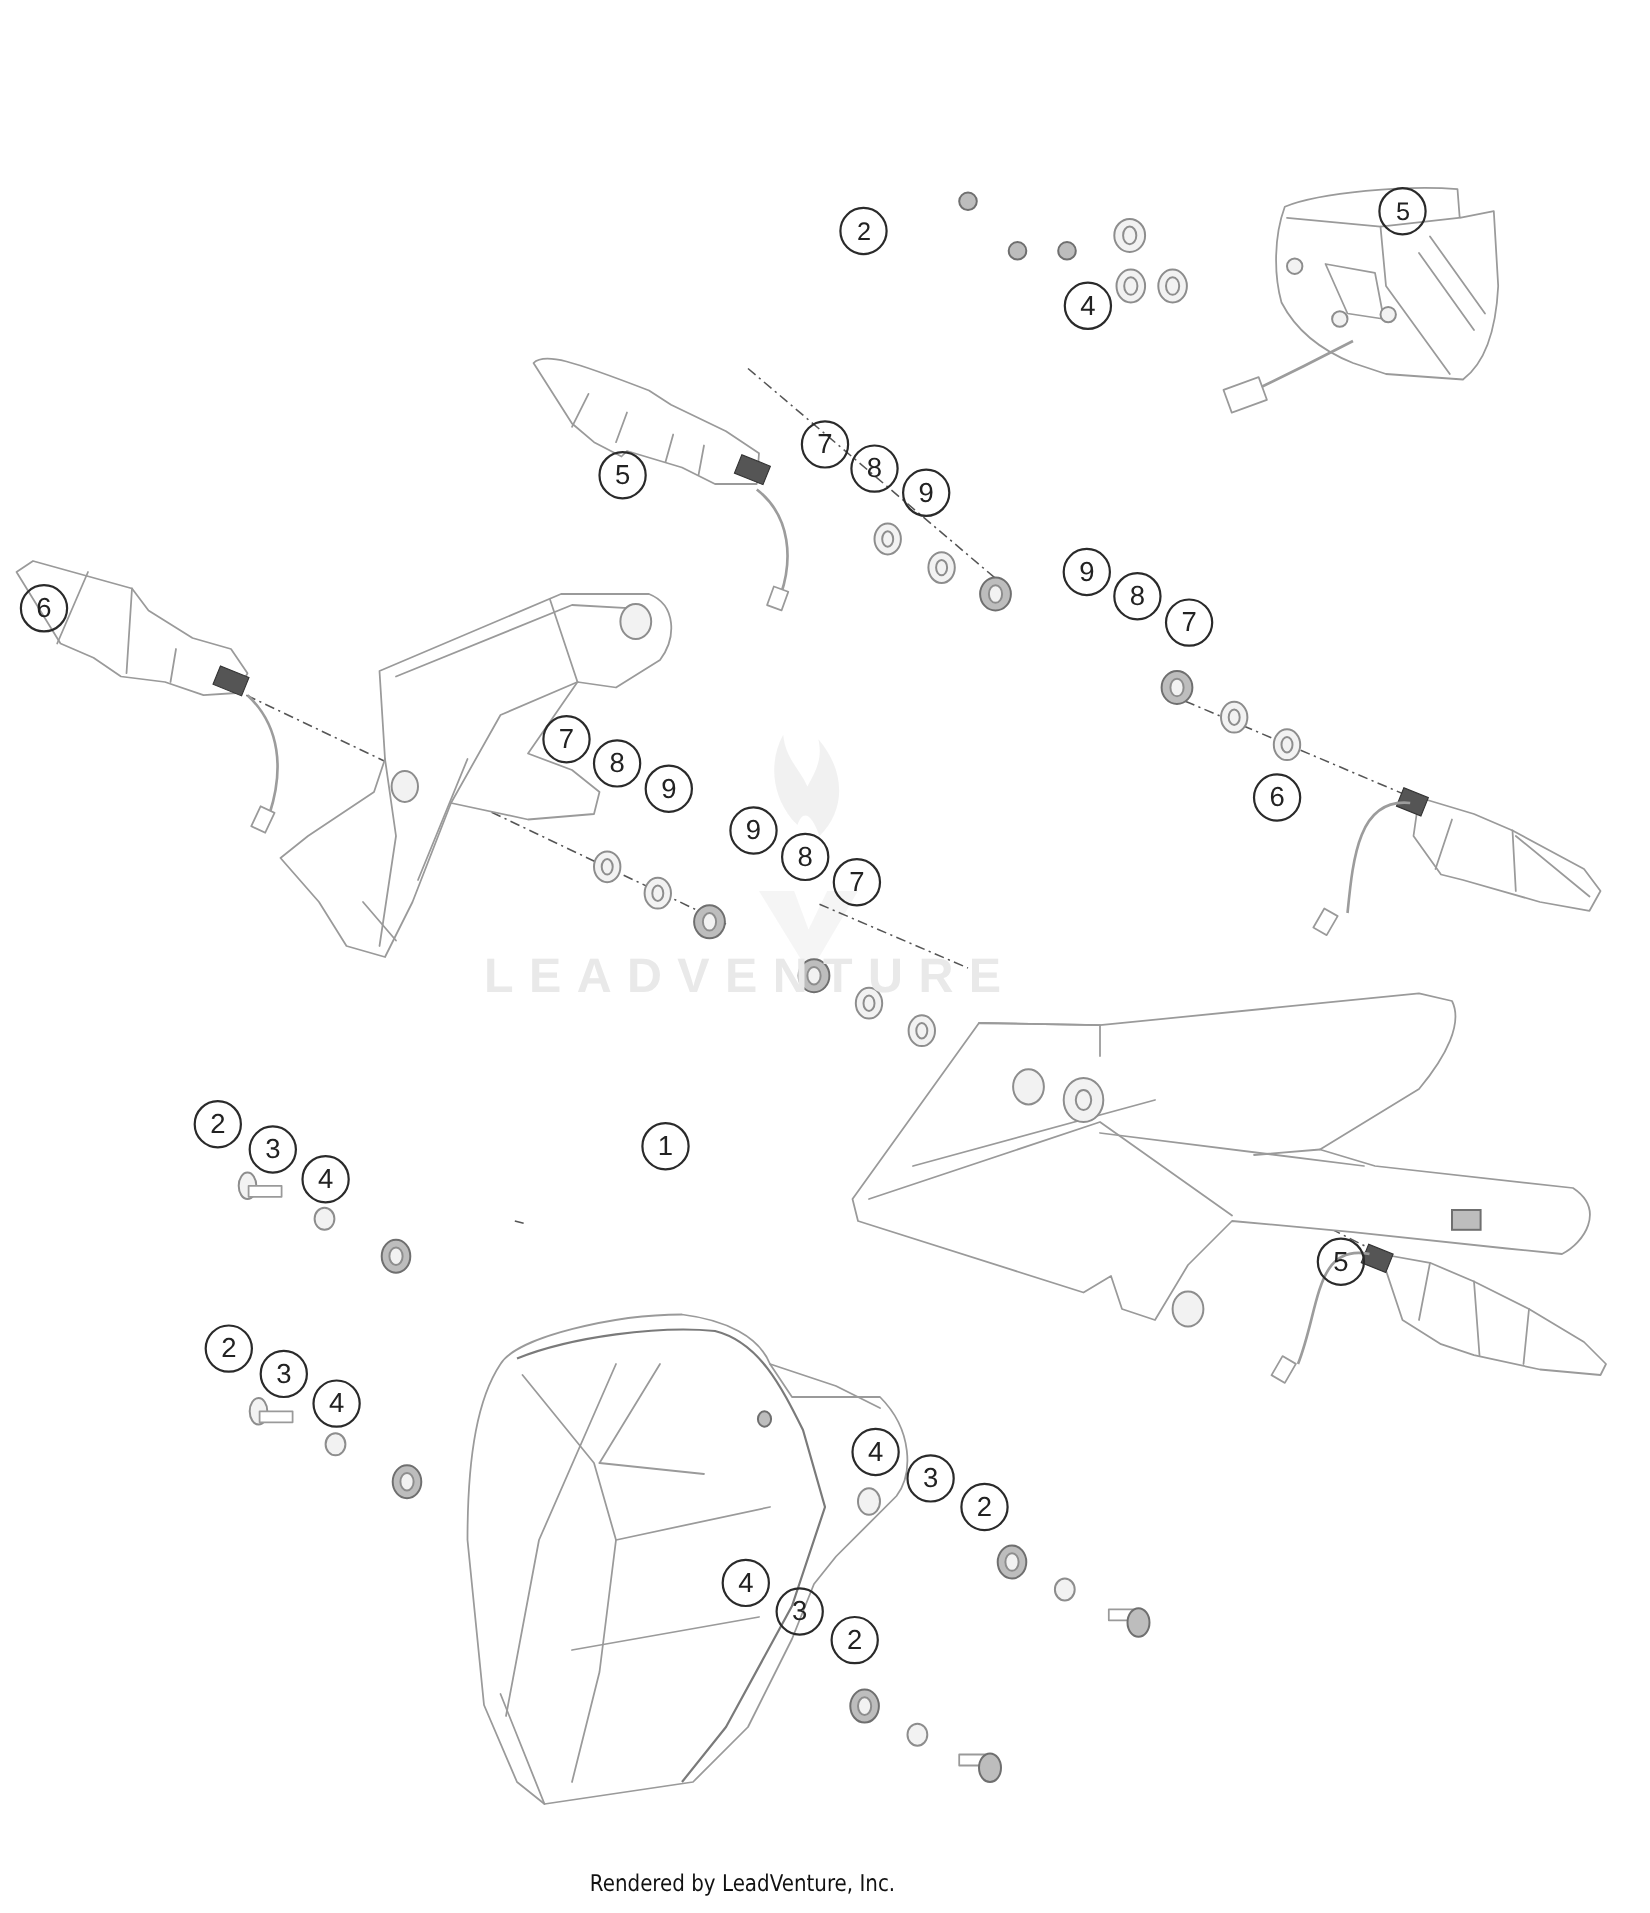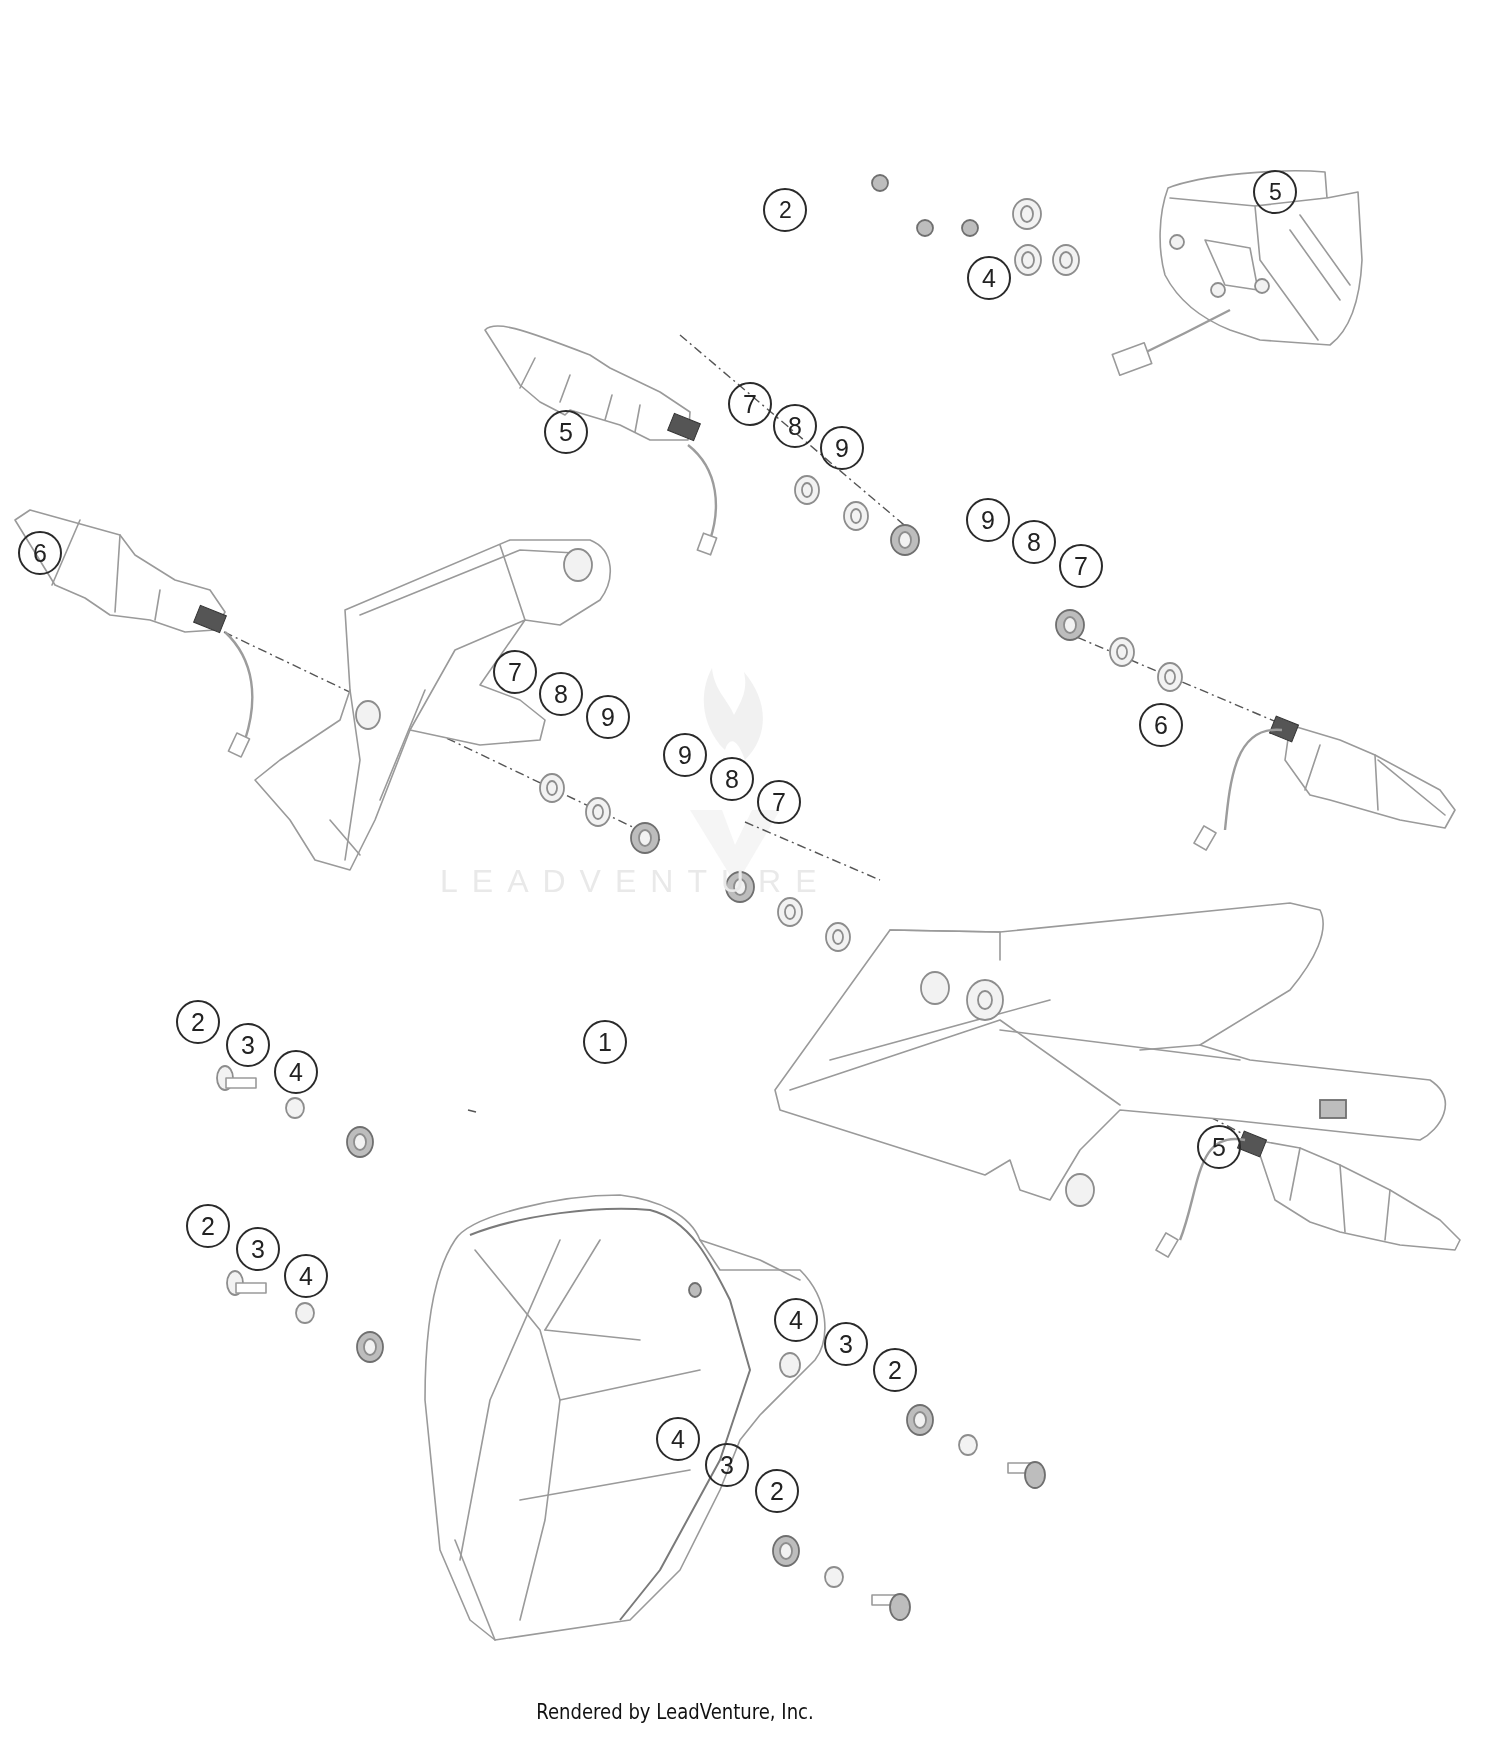--- a/index.html
+++ b/index.html
@@ -14,22 +14,22 @@
     .hw-dark { fill: #bdbdbd; stroke: #6f6f6f; stroke-width: 1.8; }
     .axis { fill: none; stroke: #555555; stroke-width: 1.4; stroke-dasharray: 9 4 2 4; }
     .wire { fill: none; stroke: #9c9c9c; stroke-width: 2.4; }
     .callout { position: absolute; width: 44px; height: 44px; border: 2px solid #2a2a2a;
                border-radius: 50%; background: transparent; box-sizing: border-box;
                display: flex; align-items: center; justify-content: center;
                font-family: "Liberation Sans", sans-serif; font-size: 25px; color: #222222;
                cursor: pointer; }
     .callout.wide { font-size: 23px; letter-spacing: -1px; }
     .watermark { position: absolute; left: 440px; top: 863px; width: 520px; text-align: left;
-                 font-family: "Liberation Sans", sans-serif; font-size: 32px; letter-spacing: 14px;
-                 color: #e9e9e9; font-weight: normal; pointer-events: none; }
+                 font-family: "Liberation Sans", sans-serif; font-size: 44px; letter-spacing: 14px;
+                 color: #e9e9e9; font-weight: bold; pointer-events: none; }
     .footer { position: absolute; left: 0; top: 1700px; width: 1350px; text-align: center;
               font-family: "DejaVu Sans", sans-serif; font-size: 21px; color: #111111;
               transform: scaleX(0.86); transform-origin: 675px 0; }
   </style>
 </head>
 <body>
 
 <svg id="diagram" viewBox="0 0 1500 1739" xmlns="http://www.w3.org/2000/svg">
 
   <g opacity="0.5">

